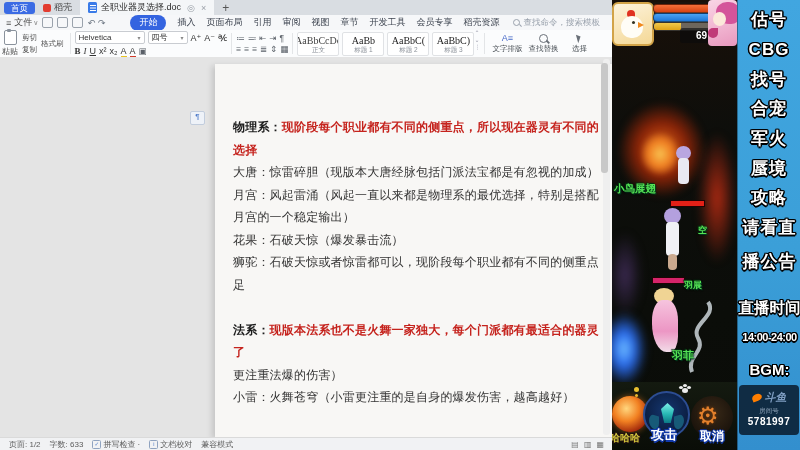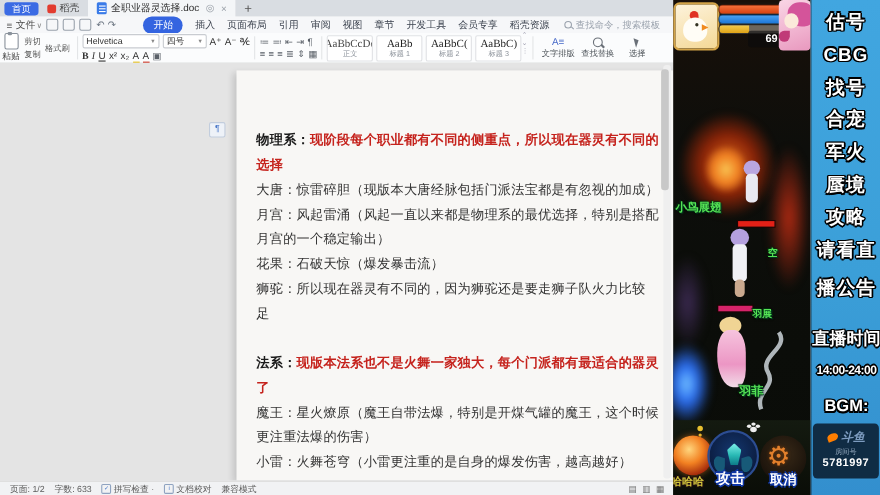--- a/index.html
+++ b/index.html
@@ -301,26 +301,25 @@
     <div id="workspace">
       <div class="para-btn">¶</div>
       <div id="page">
         <div id="doc-lines">
             <div class="doc-line"><span class="seg-b">物理系：</span><span class="seg-r">现阶段每个职业都有不同的侧重点，所以现在器灵有不同的</span></div>
             <div class="doc-line"><span class="seg-r">选择</span></div>
             <div class="doc-line"><span class="seg-n">大唐：惊雷碎胆（现版本大唐经脉包括门派法宝都是有忽视的加成）</span></div>
             <div class="doc-line"><span class="seg-n">月宫：风起雷涌（风起一直以来都是物理系的最优选择，特别是搭配</span></div>
             <div class="doc-line"><span class="seg-n">月宫的一个稳定输出）</span></div>
             <div class="doc-line"><span class="seg-n">花果：石破天惊（爆发暴击流）</span></div>
-            <div class="doc-line"><span class="seg-n">狮驼：所以现在器灵有不同的，因为狮驼还是要走狮子队火力比较</span></div>
+            <div class="doc-line"><span class="seg-n">狮驼：石破天惊或者惊雷都可以，现阶段每个职业都有不同的侧重点</span></div>
             <div class="doc-line"><span class="seg-n">足</span></div>
             <div class="doc-line">&nbsp;</div>
             <div class="doc-line"><span class="seg-b">法系：</span><span class="seg-r">现版本法系也不是火舞一家独大，每个门派都有最适合的器灵</span></div>
             <div class="doc-line"><span class="seg-r">了</span></div>
-            <div class="doc-line"><span class="seg-n">魔王：星火燎原（魔王自带法爆，特别是开煤气罐的魔王，这个时候</span></div>
             <div class="doc-line"><span class="seg-n">更注重法爆的伤害）</span></div>
             <div class="doc-line"><span class="seg-n">小雷：火舞苍穹（小雷更注重的是自身的爆发伤害，越高越好）</span></div>
           </div>
       </div>
       <div id="vscroll">
           <div id="vthumb"></div>
         </div>
     </div>
 
     <div id="statusbar">

